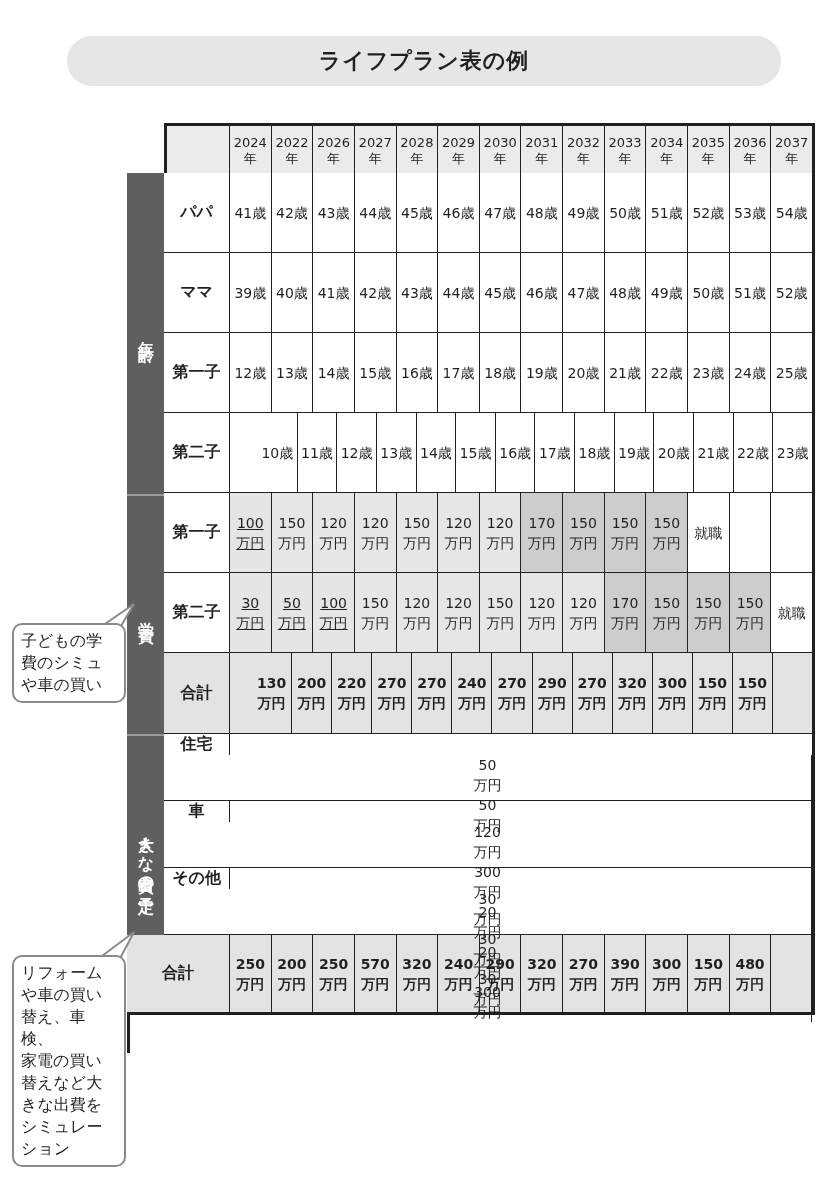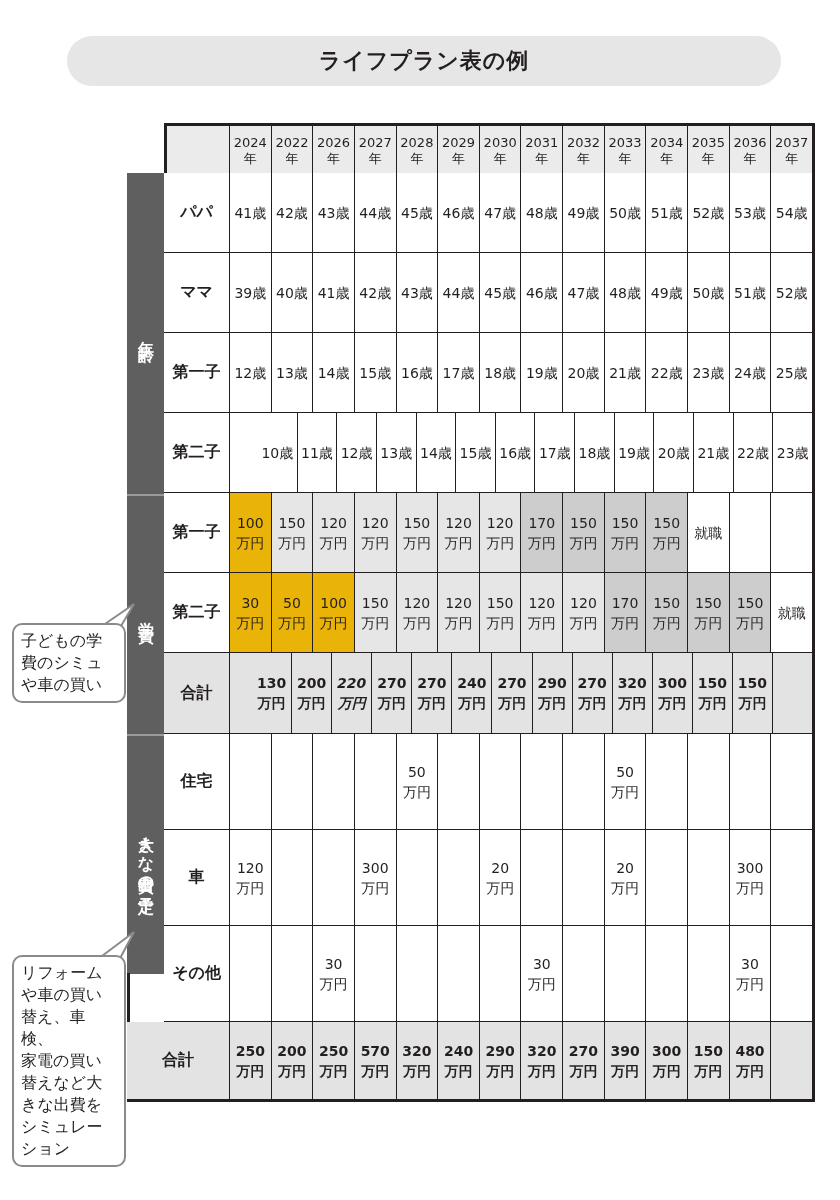--- a/index.html
+++ b/index.html
@@ -25,25 +25,25 @@
   .row { display:flex; border-bottom:1px solid #231f20; box-sizing:border-box; }
   .row .label { width:66px; flex:none; border-right:1px solid #231f20; box-sizing:border-box;
                 display:flex; align-items:center; justify-content:center; font-weight:bold; font-size:16px; }
   .row .cell { flex:1; border-right:1px solid #231f20; box-sizing:border-box; display:flex; align-items:center; justify-content:center;
                text-align:center; font-size:14px; line-height:20px; }
   .row .cell:last-child { border-right:none; }
   .row.age { height:80px; }
   .row.tuition { height:80px; }
   .row.total { height:81px; background:#e3e3e3; }
   .row.total .cell { font-weight:bold; }
-  .row.expense { height:96px; }
+  .row.expense { height:67px;flex-direction:column; }
   .row.grand { height:80px; background:#e3e3e3; border-bottom:3px solid #231f20; }
   .row.grand .cell { font-weight:bold; }
   .shade0 { background:#ffffff; }
-  .shade1 { background:#eab308; }
+  .shade1 { background:#e5e5e5;text-decoration:underline; }
   .shade2 { background:#e6e6e6; }
   .shade3 { background:#cdcdcd; }
 
   .callout { position:absolute; background:#ffffff; border:2px solid #8a8a8a; border-radius:10px;
              font-size:16px; line-height:22px; padding:5px 7px; color:#231f20; }
   .tail { position:absolute; }
 </style>
 </head>
 <body>
 
@@ -250,21 +250,21 @@
       <div class="cell shade3" style="white-space: pre-line;">150
 万円</div>
       <div class="cell shade0" style="white-space: pre-line;">就職</div>
     </div>
     <div class="row total">
       <div class="label">合計</div>
       <div class="cell" style="white-space: pre-line; margin-left: 22px;">130
 万円</div>
       <div class="cell" style="white-space: pre-line;">200
 万円</div>
-      <div class="cell" style="white-space: pre-line; font-style: italic;">220
+      <div class="cell" style="white-space: pre-line;">220
 万円</div>
       <div class="cell" style="white-space: pre-line;">270
 万円</div>
       <div class="cell" style="white-space: pre-line;">270
 万円</div>
       <div class="cell" style="white-space: pre-line;">240
 万円</div>
       <div class="cell" style="white-space: pre-line;">270
 万円</div>
       <div class="cell" style="white-space: pre-line;">290

